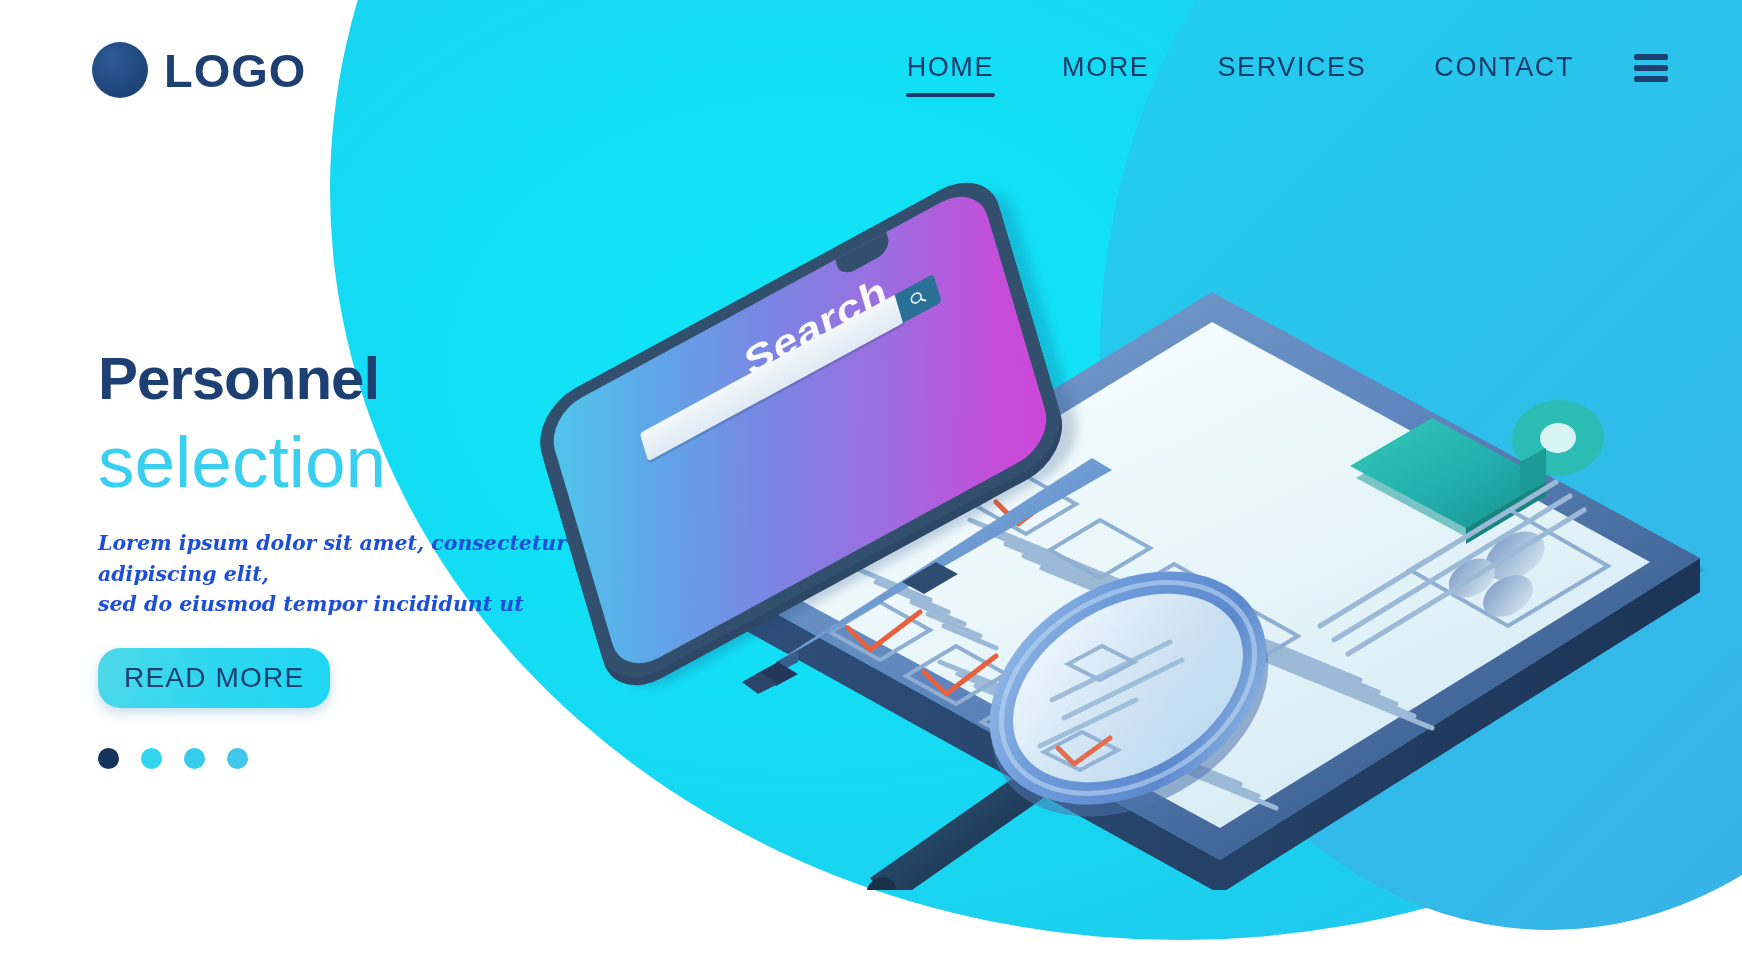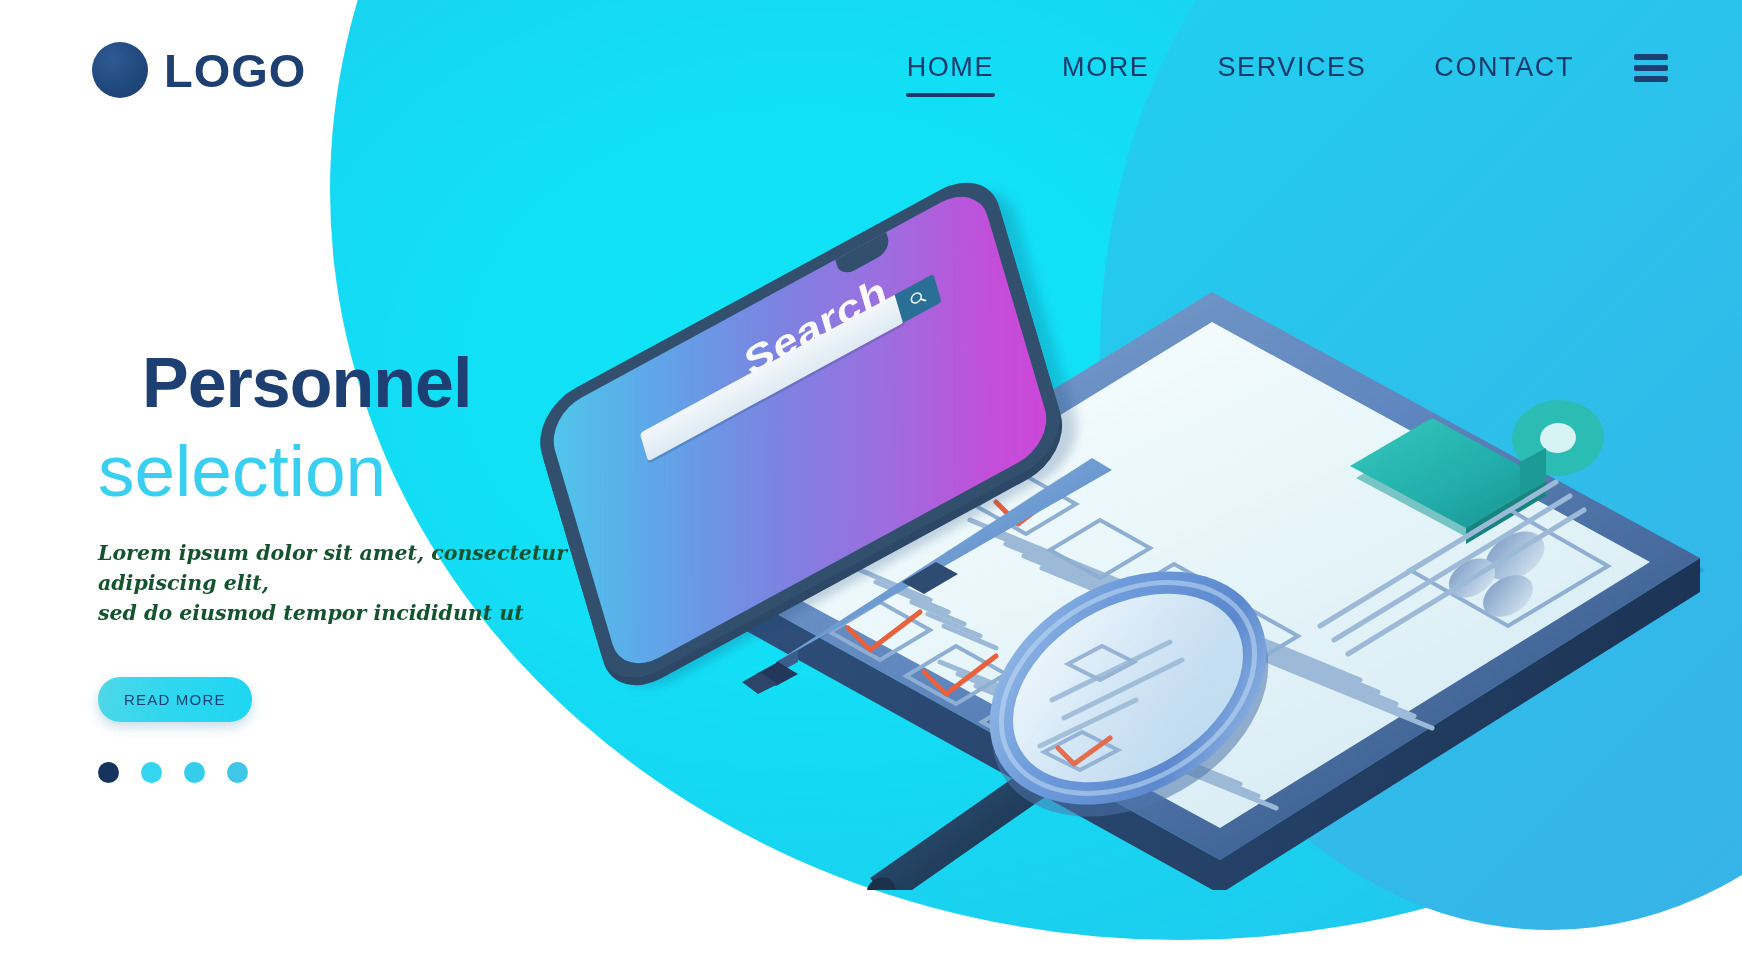--- a/index.html
+++ b/index.html
@@ -75,43 +75,43 @@
     display:block; width:34px; height:6px; border-radius:2px;
     background:#1d3f72;
   }
 
   
   .hero {
     position:absolute; left:98px; top:350px;
     z-index:30; width:520px;
   }
   .hero h1 {
-    font-size:70px; font-weight:bold; line-height:0.96;
-    color:#1d3f72; letter-spacing:-1px;margin-left:44px;
+    font-size:60px; font-weight:bold; line-height:0.96;
+    color:#1d3f72; letter-spacing:-1px;
   }
   .hero h2 {
     font-size:73px; font-weight:300; line-height:1.05;
     color:#38CFF0; letter-spacing:0px; margin-top:16px;
   }
   .hero p {
     margin-top:28px;
     font-family:"DejaVu Serif", serif;
     font-style:italic;
     font-size:20.5px; line-height:1.48;
-    color:#14532d;
+    color:#1d4ed8;
     font-weight:600;
   }
   .btn-read {
-    margin-top:48px;
+    margin-top:29px;
     display:inline-block;
     padding:14px 26px;
     border-radius:22px;
     background:linear-gradient(100deg, #4FD8E8 0%, #2FD7EF 45%, #1ED6F2 100%);
     color:#1d3f72;
-    font-size:15px; font-weight:500; letter-spacing:1.2px;
+    font-size:28px; font-weight:500; letter-spacing:1.2px;
     box-shadow:0 5px 12px rgba(30,120,170,0.25);
     cursor:pointer; border:none;
   }
   .dots {
     margin-top:40px; display:flex; gap:22px; align-items:center;
   }
   .dot { width:21px; height:21px; border-radius:50%; cursor:pointer; }
 
   
   .stage {

